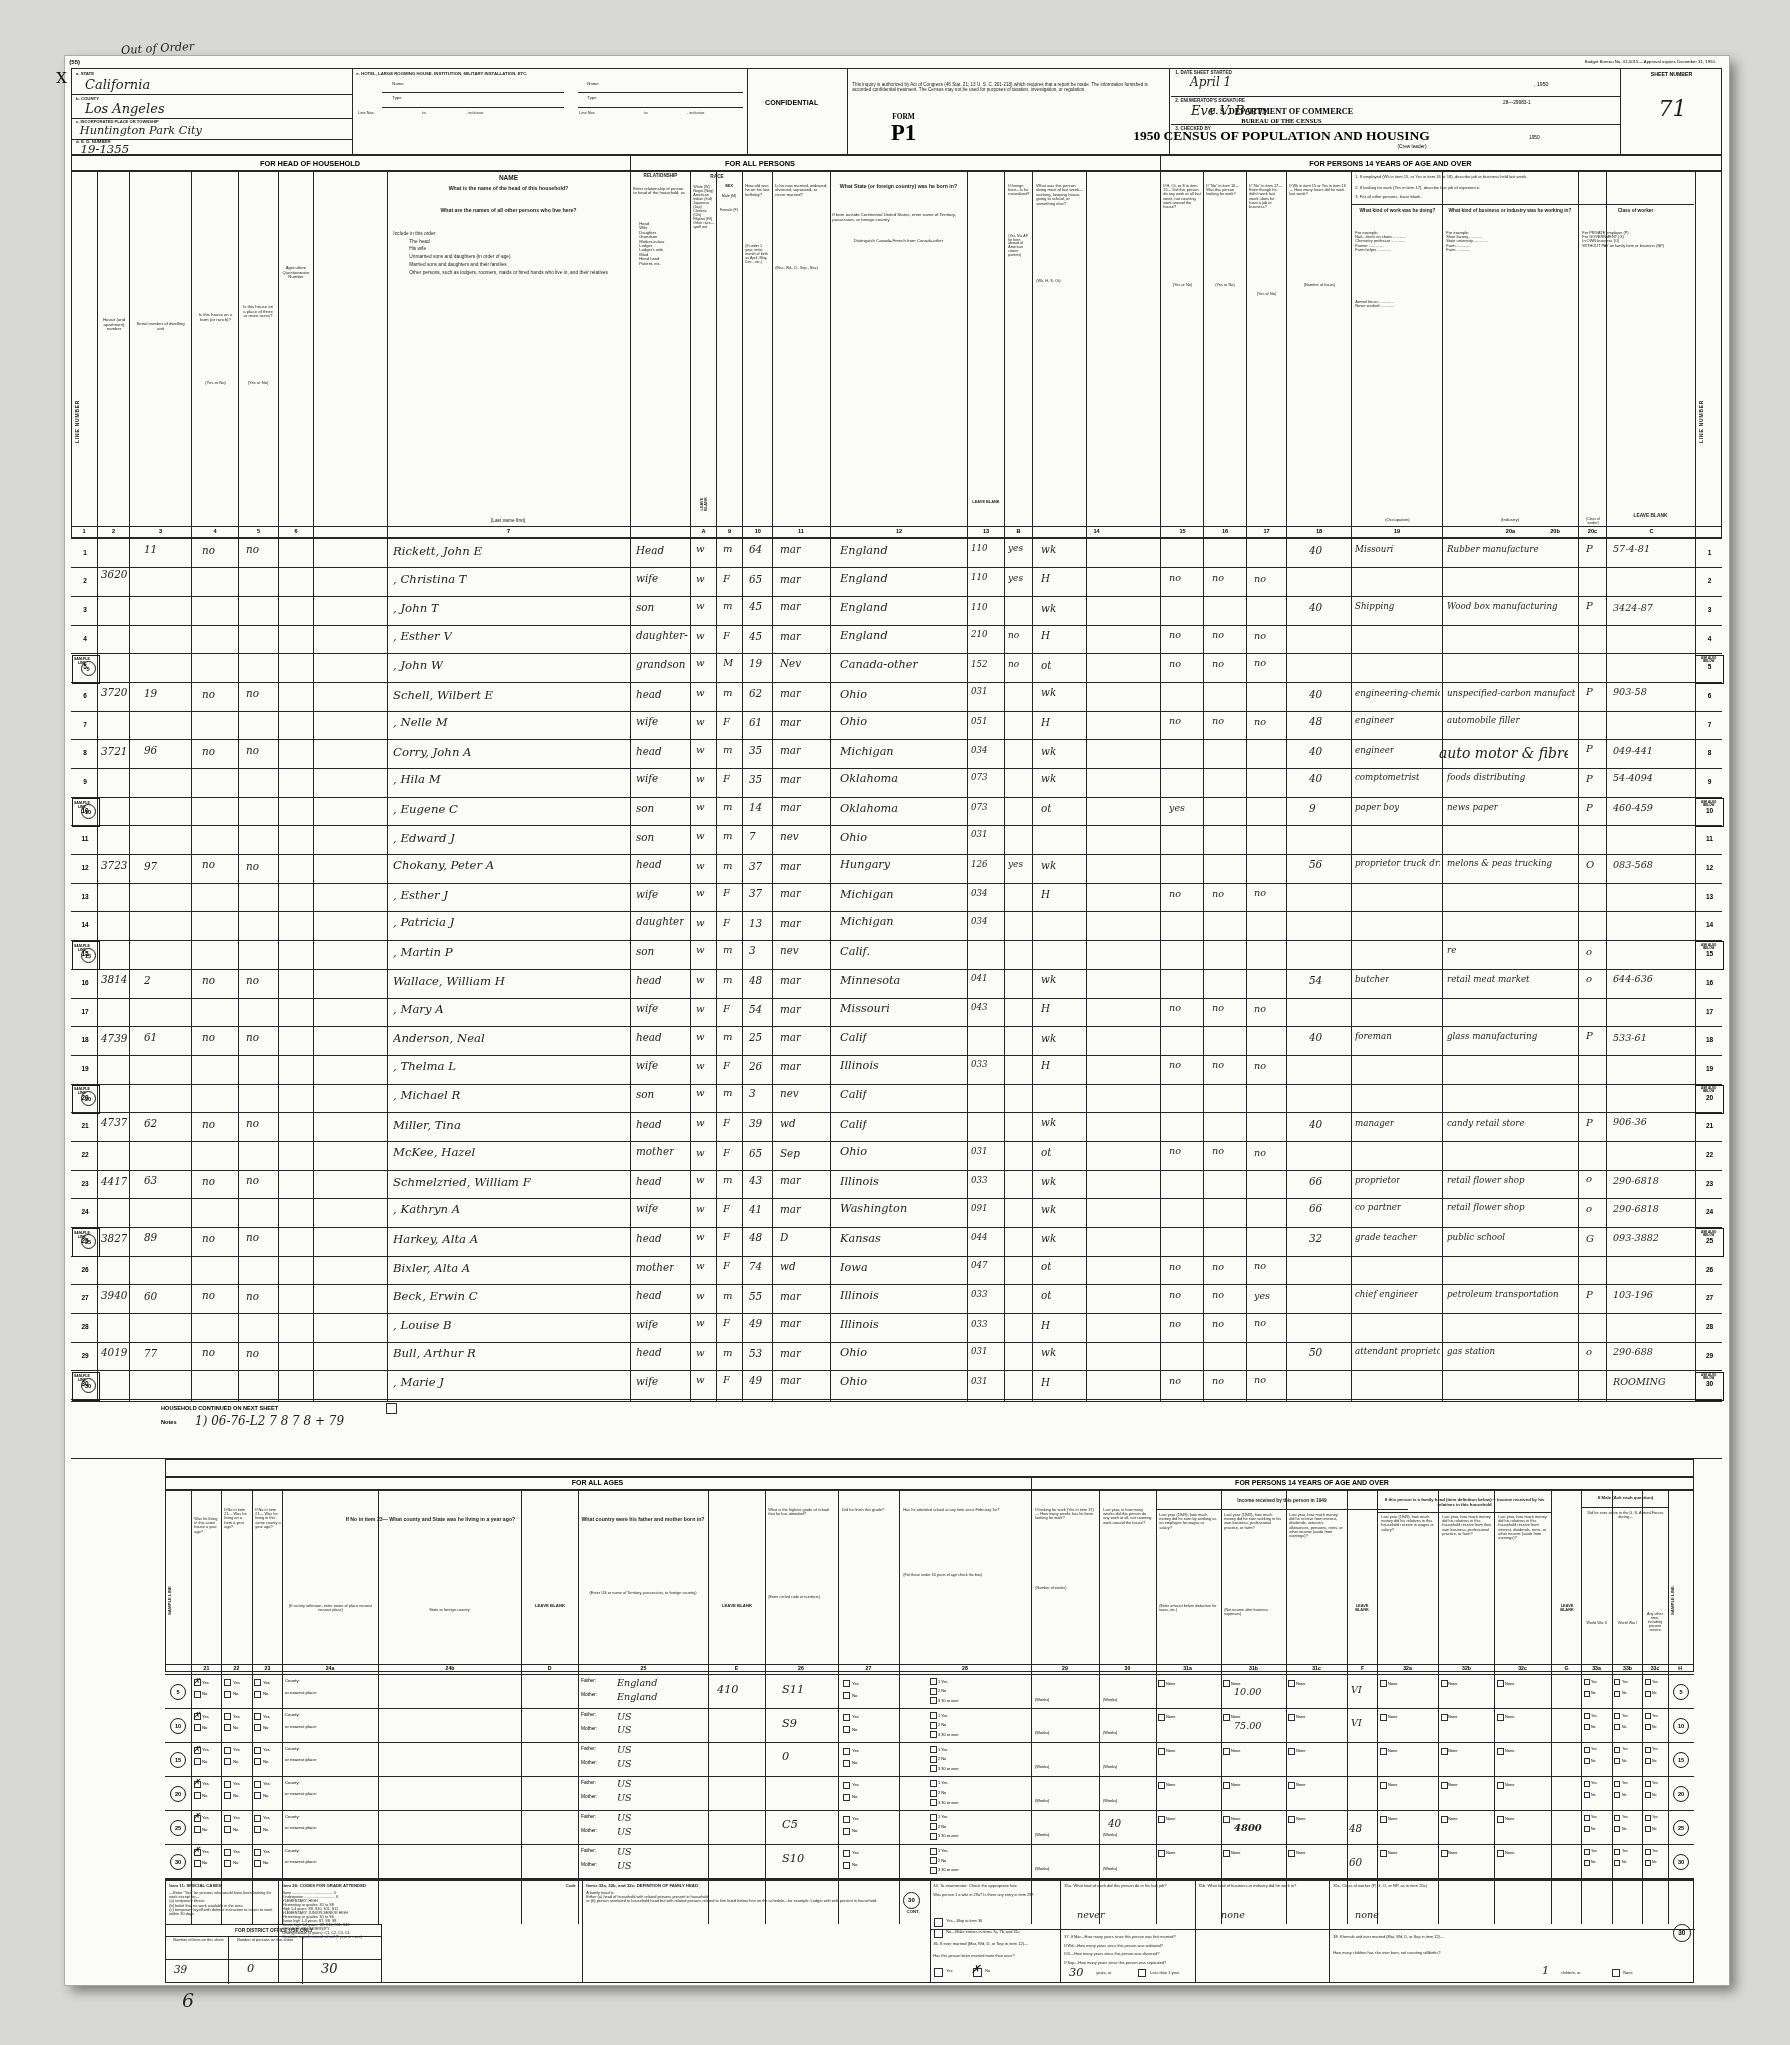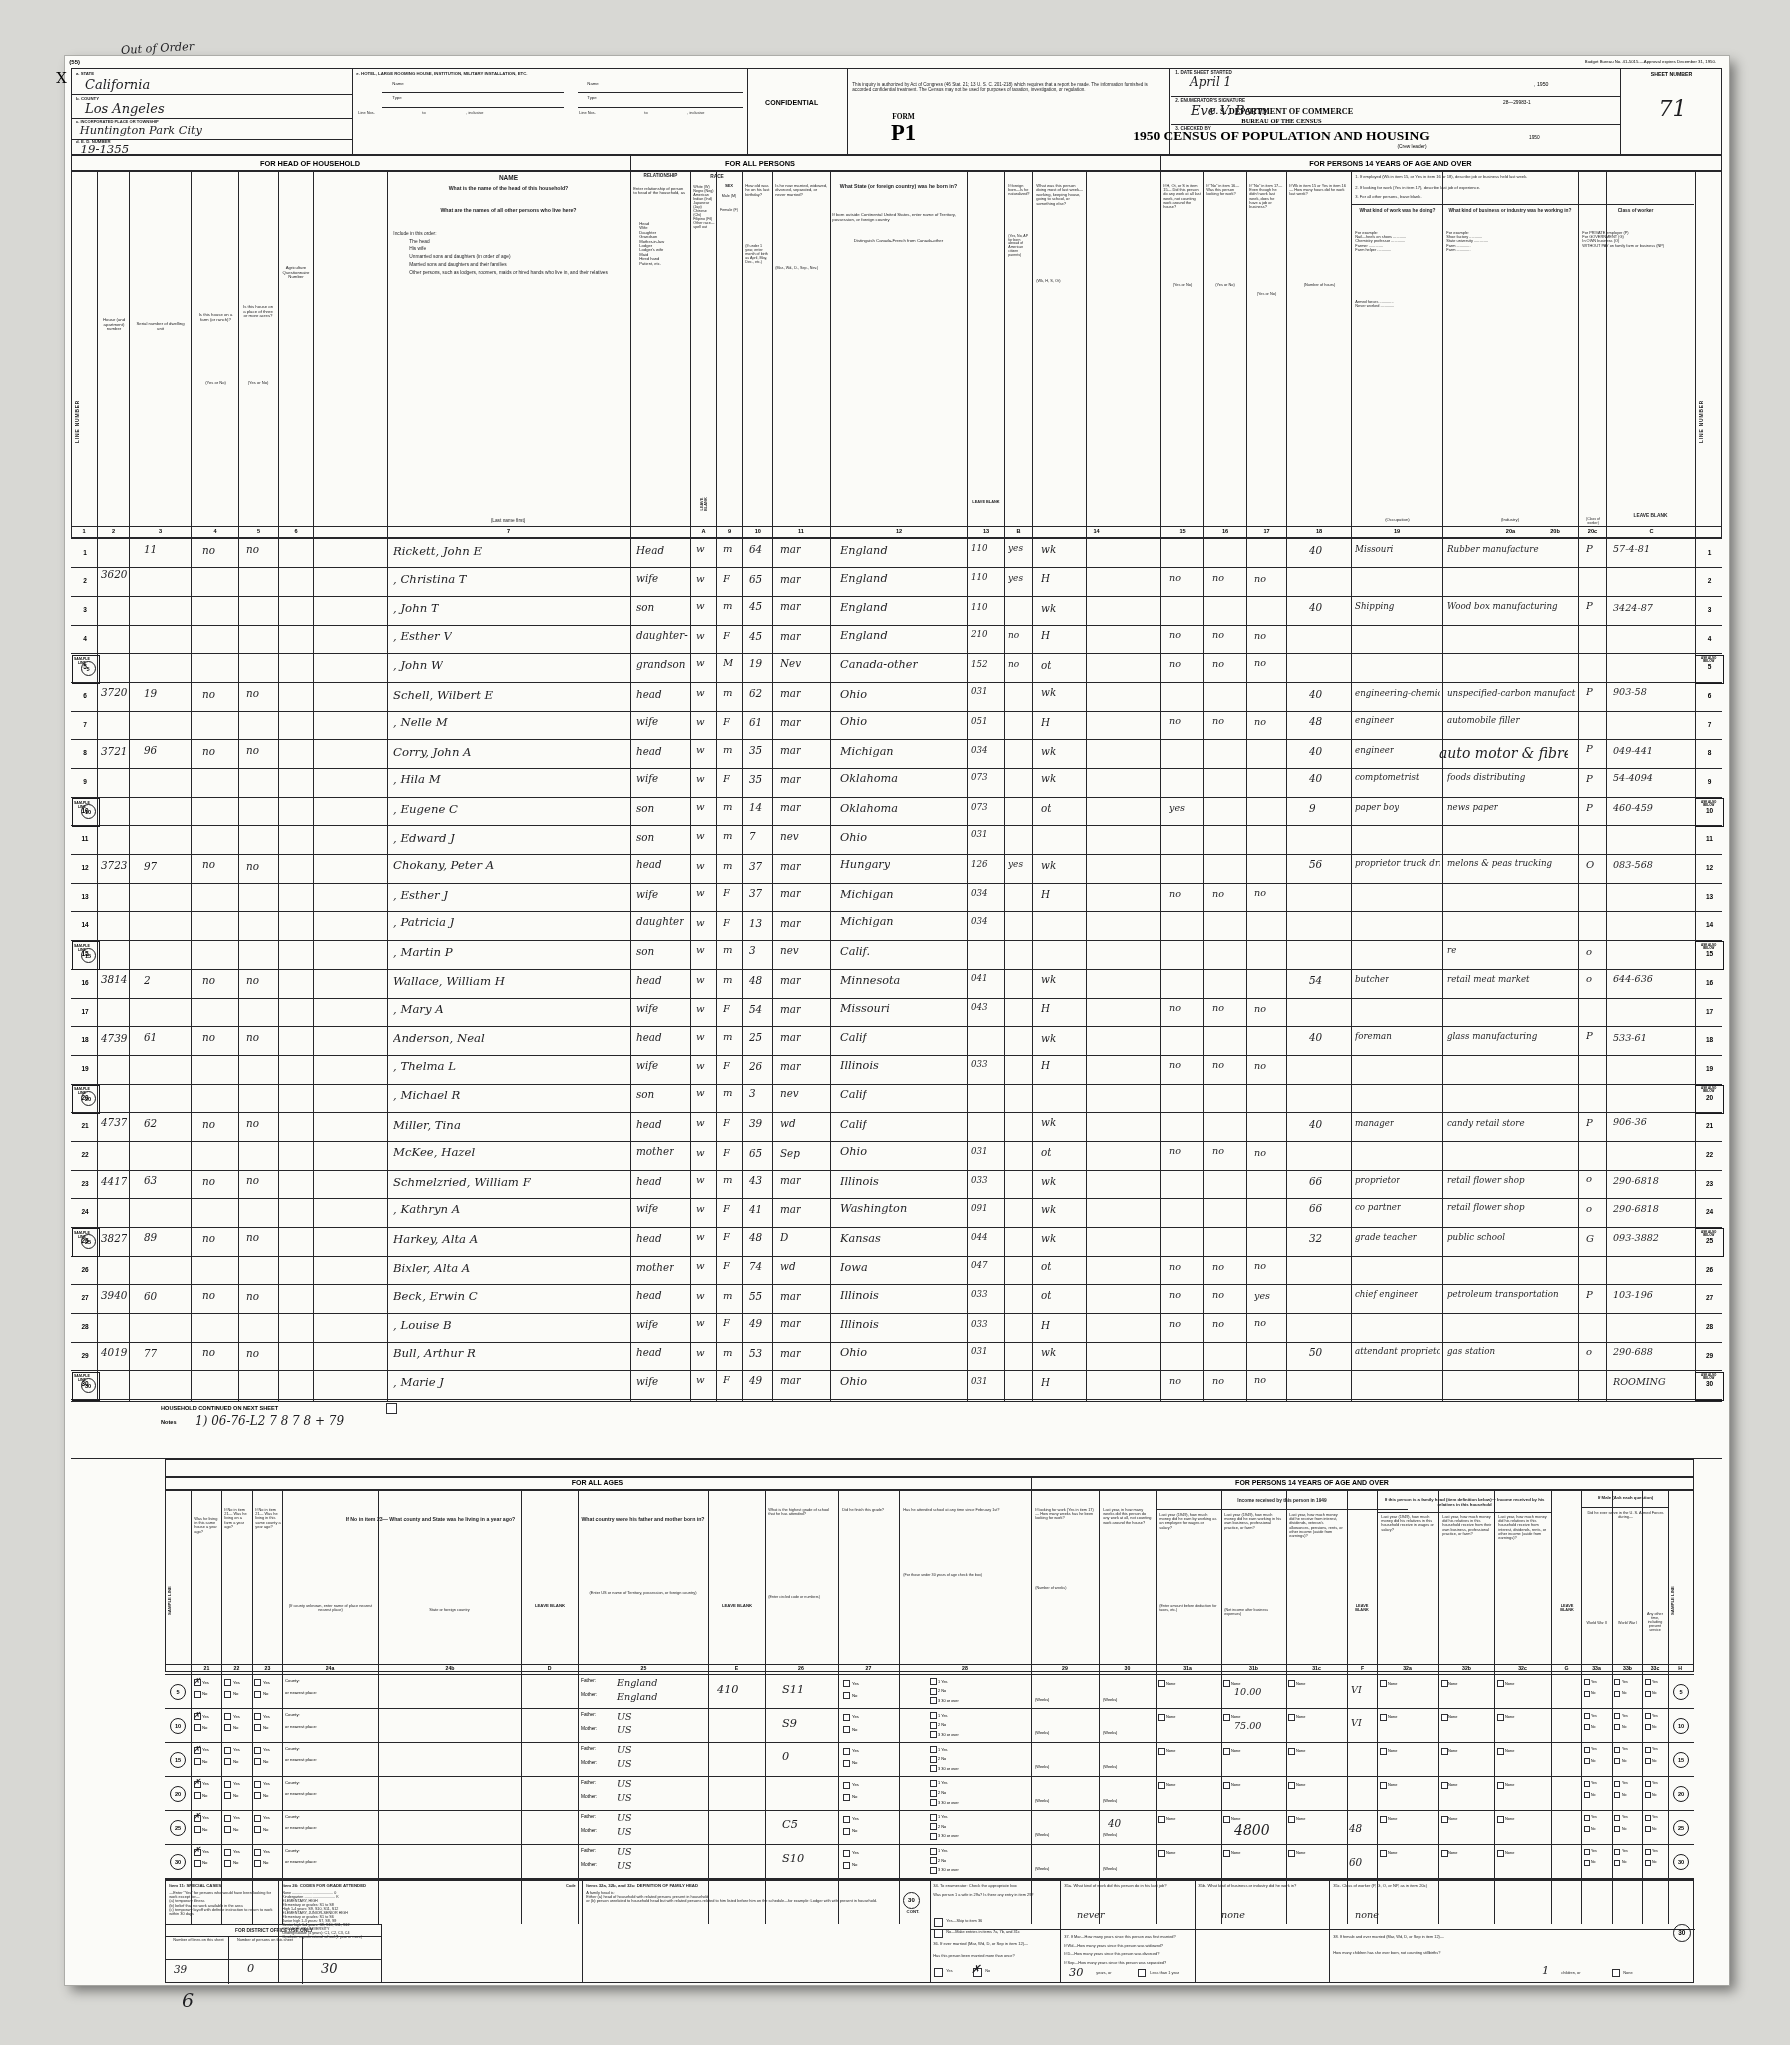--- a/index.html
+++ b/index.html
@@ -1245,21 +1245,21 @@
         <div class="chk" style="left: 1158px; top: 1760px; width: 6.5px; height: 6.5px;"></div>
         <div class="abs" style="left: 1166px; top: 1760px; font-size: 3.9px;">None</div>
         <div class="chk" style="left: 1223px; top: 1760px; width: 6.5px; height: 6.5px;"></div>
         <div class="abs" style="left: 1231px; top: 1760px; font-size: 3.9px;">None</div>
         <div class="chk" style="left: 1315px; top: 1760px; width: 6.5px; height: 6.5px;"></div>
         <div class="abs" style="left: 1323px; top: 1760px; font-size: 3.9px;">None</div>
         <div class="chk" style="left: 1376px; top: 1760px; width: 6.5px; height: 6.5px;"></div>
         <div class="abs" style="left: 1383px; top: 1760px; font-size: 3.9px;">None</div>
         <div class="chk" style="left: 1432px; top: 1760px; width: 6.5px; height: 6.5px;"></div>
         <div class="abs" style="left: 1440px; top: 1760px; font-size: 3.9px;">None</div>
-        <div class="hwtx" style="left: 1169px; top: 1766px; font-size: 14px;">4800</div>
+        <div class="hwtx" style="left: 1169px; top: 1766px; font-size: 10px; font-weight: bold;">4800</div>
         <div class="hwtx" style="left: 1284px; top: 1766px; font-size: 10.4px;">48</div>
         <div class="chk" style="left: 1519px; top: 1759px; width: 6px; height: 6px;"></div>
         <div class="abs" style="left: 1526px; top: 1759px; font-size: 3.5px;">Yes</div>
         <div class="chk" style="left: 1519px; top: 1770px; width: 6px; height: 6px;"></div>
         <div class="abs" style="left: 1526px; top: 1771px; font-size: 3.5px;">No</div>
         <div class="chk" style="left: 1549px; top: 1759px; width: 6px; height: 6px;"></div>
         <div class="abs" style="left: 1557px; top: 1759px; font-size: 3.5px;">Yes</div>
         <div class="chk" style="left: 1549px; top: 1770px; width: 6px; height: 6px;"></div>
         <div class="abs" style="left: 1557px; top: 1771px; font-size: 3.5px;">No</div>
         <div class="chk" style="left: 1580px; top: 1759px; width: 6px; height: 6px;"></div>

